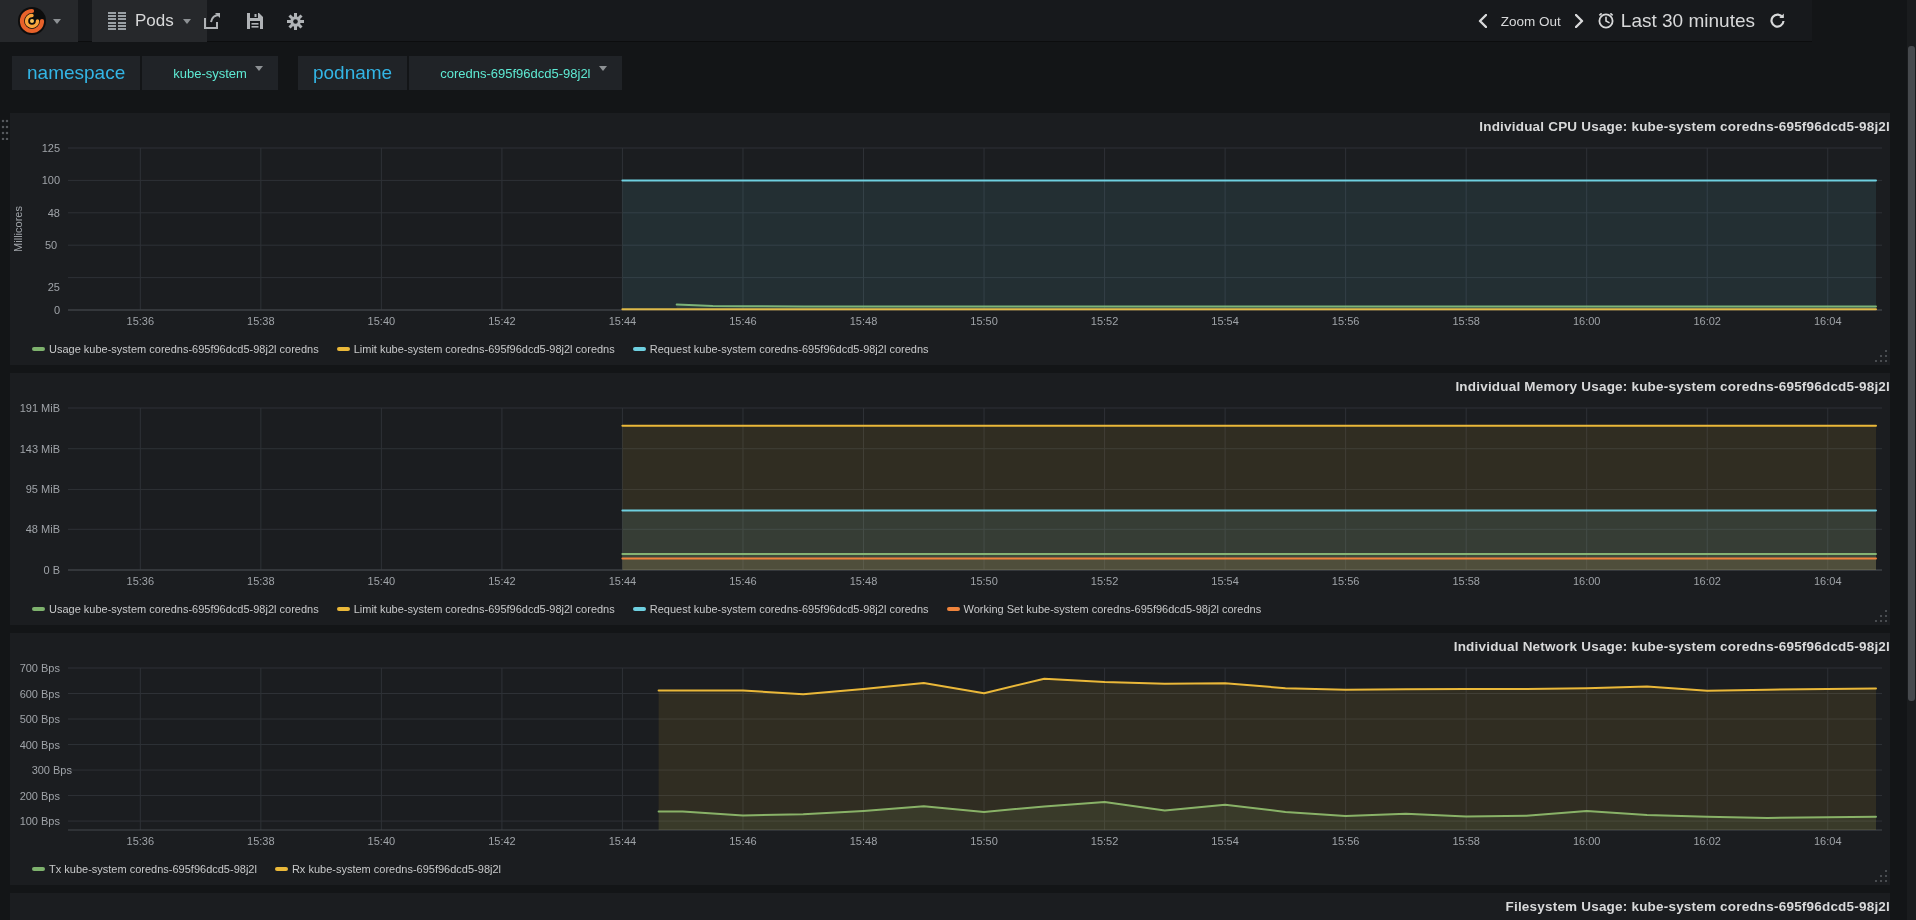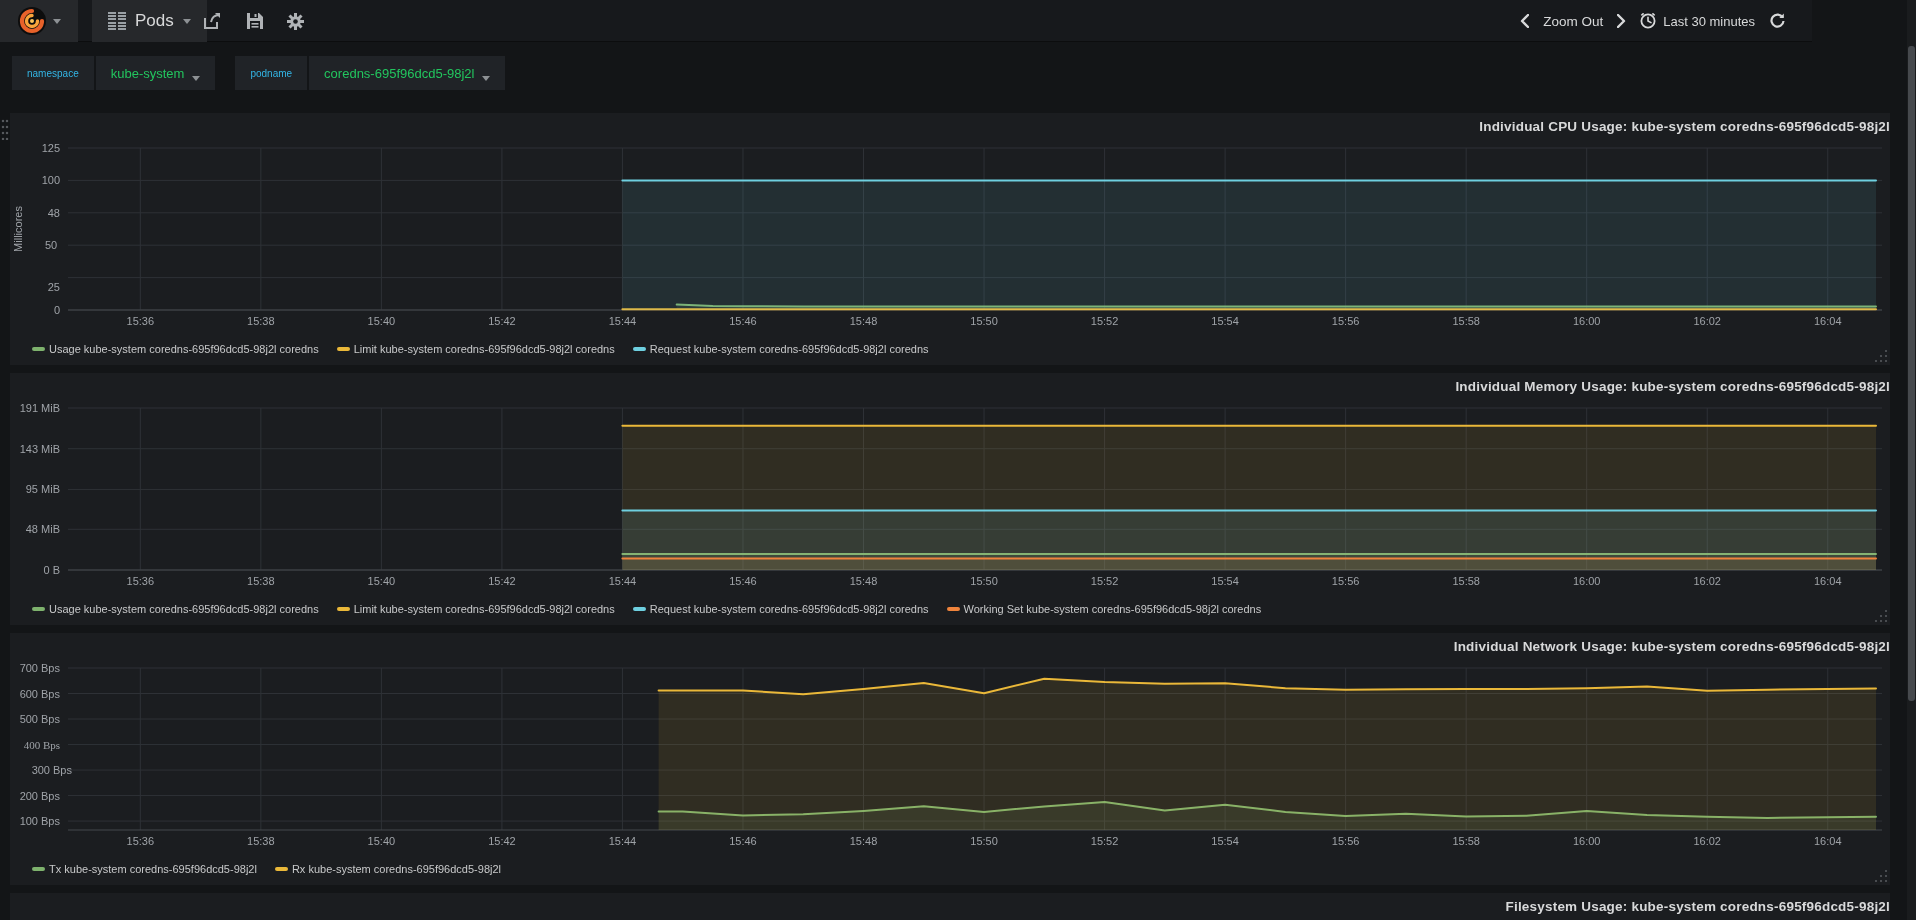--- a/index.html
+++ b/index.html
@@ -15,29 +15,29 @@
   .logo-block { left:0; width:78px; justify-content:center; gap:6px; }
   .pods-block { left:92px; padding:0 16px; gap:9px; }
   .nav-title { color:#d8d9da; font-size:17px; }
   .caret { width:0; height:0; border-left:4px solid transparent; border-right:4px solid transparent;
     border-top:5px solid #8d9194; }
   .nav-icon { position:absolute; top:0; height:42px; width:34px; display:flex;
     align-items:center; justify-content:center; cursor:pointer; }
   .nav-right { position:absolute; right:26px; top:0; height:42px; display:flex;
     align-items:center; gap:14px; }
   .nav-right .txt { color:#d8d9da; font-size:13.5px; cursor:pointer; }
-  .nav-right .big-txt { color:#d8d9da; font-size:13px; cursor:pointer; display:flex; align-items:center; gap:7px;}
+  .nav-right .big-txt { color:#d8d9da; font-size:19px; cursor:pointer; display:flex; align-items:center; gap:7px;}
   svg.ico { display:block; }
 
   
   .var-row { position:absolute; left:12px; top:56px; height:34px; display:flex; align-items:center; }
   .var-box { height:34px; display:flex; align-items:center; padding:0 15px;
     background:#202327; margin-right:2px; cursor:pointer; }
-  .var-label { color:#33b5e5; font-size:10px; }
-  .var-value { color:#22c55e; font-size:13px; display:flex; align-items:flex-end; gap:8px; }
+  .var-label { color:#33b5e5; font-size:19px; }
+  .var-value { color:#5eead4; font-size:13px; display:flex; align-items:flex-start; gap:8px;margin-left:16px; }
   .var-gap { width:18px; }
 
   
   .panel { position:absolute; left:10px; width:1880px; height:252px; background:#1b1d20; }
   .panel-title { position:absolute; left:0; top:6px; width:100%; text-align:right;
     color:#d8d9da; font-size:13.5px; font-weight:bold; letter-spacing:.2px; cursor:pointer; }
   .ytick { position:absolute; text-align:right; color:#9fa3a8; font-size:11px; }
   .xtick { position:absolute; text-align:center; color:#9fa3a8; font-size:11px; width:60px; }
   .ylabel { position:absolute; color:#9fa3a8; font-size:11px; transform:rotate(-90deg);
     transform-origin:center; white-space:nowrap; }
@@ -373,21 +373,21 @@
           <line x1="1817.7607973421923" y1="3" x2="1817.7607973421923" y2="165" stroke="#2e3136" stroke-width="1"></line>
           <line x1="58" y1="165" x2="1872" y2="165" stroke="#45484d" stroke-width="1"></line>
           <path d="M648.6 146.4 L672.7 146.6 L733.0 150.5 L793.2 149.2 L853.5 145.9 L913.8 141.3 L974.0 146.9 L1034.3 141.5 L1094.6 136.9 L1154.8 145.6 L1215.1 139.7 L1275.4 146.9 L1335.6 151.0 L1395.9 148.7 L1456.2 151.5 L1516.4 150.7 L1576.7 146.1 L1637.0 149.9 L1697.2 151.7 L1757.5 153.0 L1866.0 151.7 L1866.0 165 L648.6 165 Z" fill="#7EB26D" fill-opacity="0.1"></path>
           <path d="M648.6 146.4 L672.7 146.6 L733.0 150.5 L793.2 149.2 L853.5 145.9 L913.8 141.3 L974.0 146.9 L1034.3 141.5 L1094.6 136.9 L1154.8 145.6 L1215.1 139.7 L1275.4 146.9 L1335.6 151.0 L1395.9 148.7 L1456.2 151.5 L1516.4 150.7 L1576.7 146.1 L1637.0 149.9 L1697.2 151.7 L1757.5 153.0 L1866.0 151.7" fill="none" stroke="#7EB26D" stroke-width="2" stroke-linejoin="round" stroke-linecap="round"></path>
           <path d="M648.6 25.5 L672.7 25.5 L733.0 25.5 L793.2 29.3 L853.5 23.9 L913.8 18.1 L974.0 28.3 L1034.3 13.7 L1094.6 17.0 L1154.8 18.8 L1215.1 18.3 L1275.4 23.2 L1335.6 24.7 L1395.9 24.2 L1456.2 23.9 L1516.4 23.9 L1576.7 23.2 L1637.0 21.4 L1697.2 25.7 L1757.5 24.7 L1866.0 23.4 L1866.0 165 L648.6 165 Z" fill="#EAB839" fill-opacity="0.1"></path>
           <path d="M648.6 25.5 L672.7 25.5 L733.0 25.5 L793.2 29.3 L853.5 23.9 L913.8 18.1 L974.0 28.3 L1034.3 13.7 L1094.6 17.0 L1154.8 18.8 L1215.1 18.3 L1275.4 23.2 L1335.6 24.7 L1395.9 24.2 L1456.2 23.9 L1516.4 23.9 L1576.7 23.2 L1637.0 21.4 L1697.2 25.7 L1757.5 24.7 L1866.0 23.4" fill="none" stroke="#EAB839" stroke-width="2" stroke-linejoin="round" stroke-linecap="round"></path>
         </svg>
         <div class="ytick" style="left: 0px; width: 50px; top: 182.071px;">100 Bps</div>
         <div class="ytick" style="left: 0px; width: 50px; top: 156.559px;">200 Bps</div>
         <div class="ytick" style="left: 12px; width: 50px; top: 131.047px;">300 Bps</div>
-        <div class="ytick" style="left: 0px; width: 50px; top: 105.535px; font-family: Liberation Serif, serif;">400 Bps</div>
+        <div class="ytick" style="left: 0px; width: 50px; top: 105.535px;">400 Bps</div>
         <div class="ytick" style="left: 0px; width: 50px; top: 80.0236px;">500 Bps</div>
         <div class="ytick" style="left: 0px; width: 50px; top: 54.5118px;">600 Bps</div>
         <div class="ytick" style="left: 0px; width: 50px; top: 29px;">700 Bps</div>
         <div class="xtick" style="left: 100.319px; top: 202px;">15:36</div>
         <div class="xtick" style="left: 220.85px; top: 202px;">15:38</div>
         <div class="xtick" style="left: 341.382px; top: 202px;">15:40</div>
         <div class="xtick" style="left: 461.914px; top: 202px;">15:42</div>
         <div class="xtick" style="left: 582.445px; top: 202px;">15:44</div>
         <div class="xtick" style="left: 702.977px; top: 202px;">15:46</div>
         <div class="xtick" style="left: 823.508px; top: 202px;">15:48</div>

